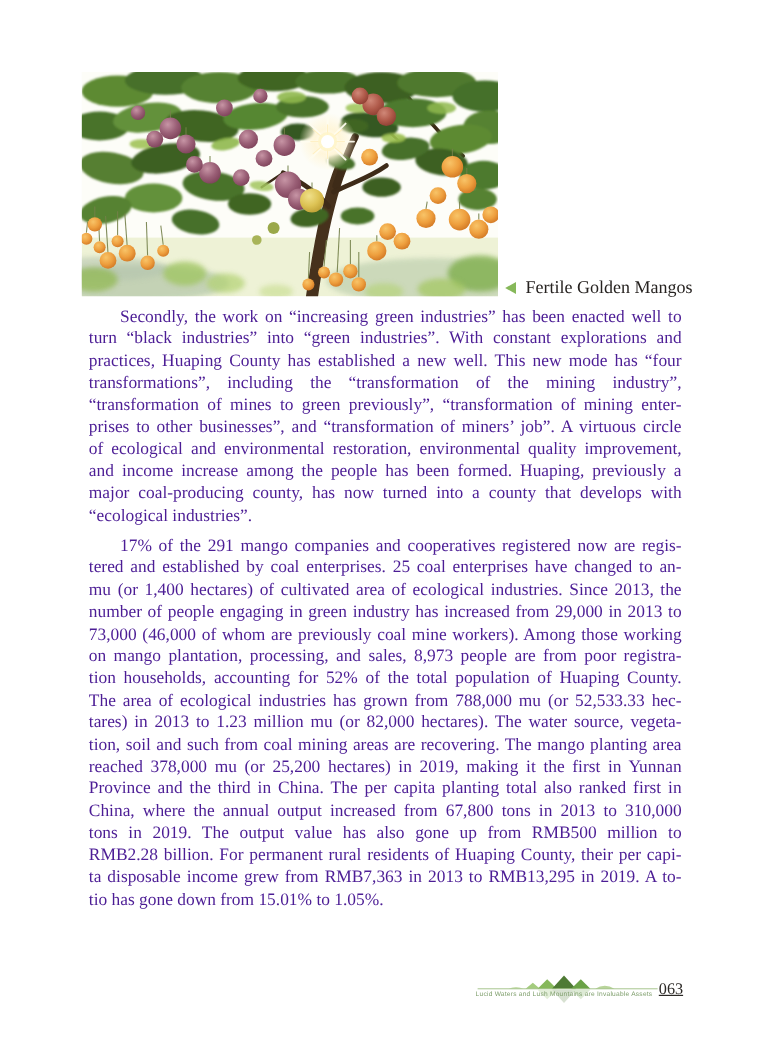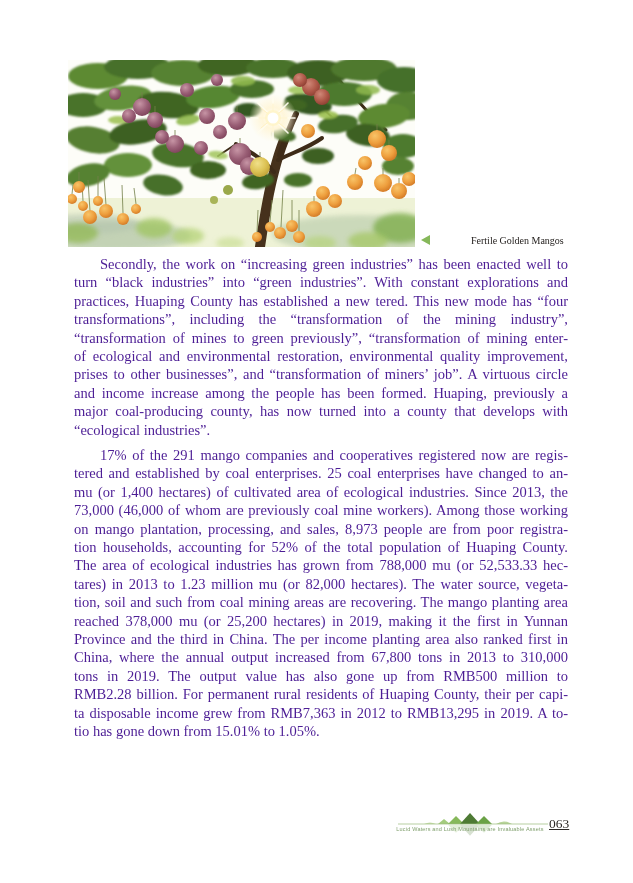--- a/index.html
+++ b/index.html
@@ -6,21 +6,21 @@
   html,body { background:#ffffff; }
   body { font-family:"Liberation Serif", serif; }
   .page { position:relative; width:633px; height:883px; background:#ffffff; overflow:hidden; }
 
   
   .photo { position:absolute; left:68px; top:60px; width:347px; height:187px; overflow:hidden; background:#fdfdfa; }
   .photo svg { display:block; }
 
   
   .caption { position:absolute; left:421px; top:231px; width:147px; height:18px;
-             display:flex; align-items:center; font-size:10px; color:#262220; white-space:nowrap;gap:33px; }
+             display:flex; align-items:center; font-size:15px; color:#262220; white-space:nowrap; }
   .tri { width:0; height:0; border-top:5.5px solid transparent; border-bottom:5.5px solid transparent;
          border-right:9px solid #86b85a; margin-right:8px; flex:0 0 auto; }
 
   
   .para { position:absolute; left:74px; width:494px; font-size:14.5px; line-height:18.4px;
           color:#4c1d95; }
   .p1 { top:255px; }
   .p2 { top:446px; }
   .para .line { text-align:justify; text-align-last:justify; }
   .para .line.last { text-align-last:auto; }
@@ -239,45 +239,46 @@
   </figure>
 
   <div class="caption">
     <span class="tri"></span>
     <span>Fertile Golden Mangos</span>
   </div>
 
   <div class="para p1">
       <div class="line first">Secondly, the work on “increasing green industries” has been enacted well to</div>
       <div class="line">turn “black industries” into “green industries”. With constant explorations and</div>
-      <div class="line">practices, Huaping County has established a new tered. This new mode has “four</div>
+      <div class="line">practices, Huaping County has established a new well. This new mode has “four</div>
       <div class="line">transformations”, including the “transformation of the mining industry”,</div>
       <div class="line">“transformation of mines to green previously”, “transformation of mining enter-</div>
+      <div class="line">prises to other businesses”, and “transformation of miners’ job”. A virtuous circle</div>
       <div class="line">of ecological and environmental restoration, environmental quality improvement,</div>
-      <div class="line">prises to other businesses”, and “transformation of miners’ job”. A virtuous circle</div>
       <div class="line">and income increase among the people has been formed. Huaping, previously a</div>
       <div class="line">major coal-producing county, has now turned into a county that develops with</div>
       <div class="line last">“ecological industries”.</div>
     </div>
   <div class="para p2">
       <div class="line first">17% of the 291 mango companies and cooperatives registered now are regis-</div>
       <div class="line">tered and established by coal enterprises. 25 coal enterprises have changed to an-</div>
       <div class="line">mu (or 1,400 hectares) of cultivated area of ecological industries. Since 2013, the</div>
+      <div class="line">number of people engaging in green industry has increased from 29,000 in 2013 to</div>
       <div class="line">73,000 (46,000 of whom are previously coal mine workers). Among those working</div>
       <div class="line">on mango plantation, processing, and sales, 8,973 people are from poor registra-</div>
       <div class="line">tion households, accounting for 52% of the total population of Huaping County.</div>
       <div class="line">The area of ecological industries has grown from 788,000 mu (or 52,533.33 hec-</div>
       <div class="line">tares) in 2013 to 1.23 million mu (or 82,000 hectares). The water source, vegeta-</div>
       <div class="line">tion, soil and such from coal mining areas are recovering. The mango planting area</div>
       <div class="line">reached 378,000 mu (or 25,200 hectares) in 2019, making it the first in Yunnan</div>
-      <div class="line">Province and the third in China. The per income planting area also ranked first in</div>
+      <div class="line">Province and the third in China. The per capita planting total also ranked first in</div>
       <div class="line">China, where the annual output increased from 67,800 tons in 2013 to 310,000</div>
       <div class="line">tons in 2019. The output value has also gone up from RMB500 million to</div>
       <div class="line">RMB2.28 billion. For permanent rural residents of Huaping County, their per capi-</div>
-      <div class="line">ta disposable income grew from RMB7,363 in 2012 to RMB13,295 in 2019. A to-</div>
+      <div class="line">ta disposable income grew from RMB7,363 in 2013 to RMB13,295 in 2019. A to-</div>
       <div class="line last">tio has gone down from 15.01% to 1.05%.</div>
     </div>
 
   <div class="footer-logo">
     <svg viewBox="0 0 160 30" width="160" height="30">
       <g>
         <path d="M48,12 L54,7 L60,12 Z" fill="#a4cc7e"></path>
         <path d="M58,12 L66,4 L74,12 Z" fill="#86b85a"></path>
         <path d="M70,12 L80,1 L90,12 Z" fill="#4e7a34"></path>
         <path d="M86,12 L94,4 L102,12 Z" fill="#6aa246"></path>

